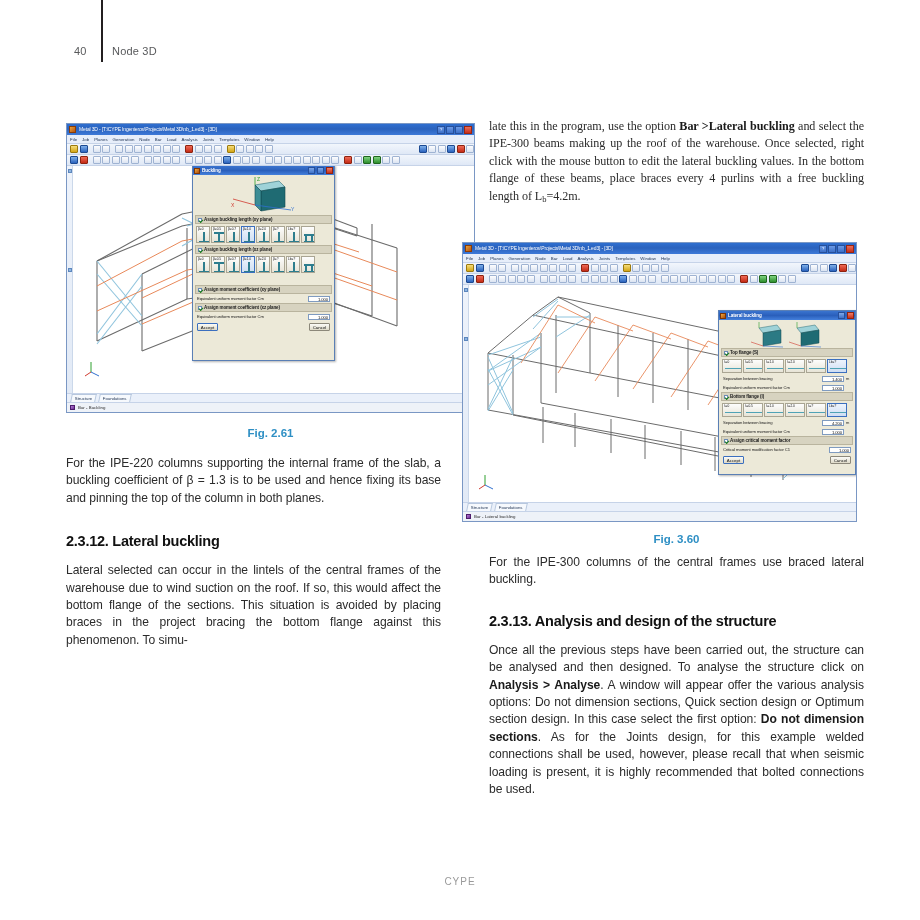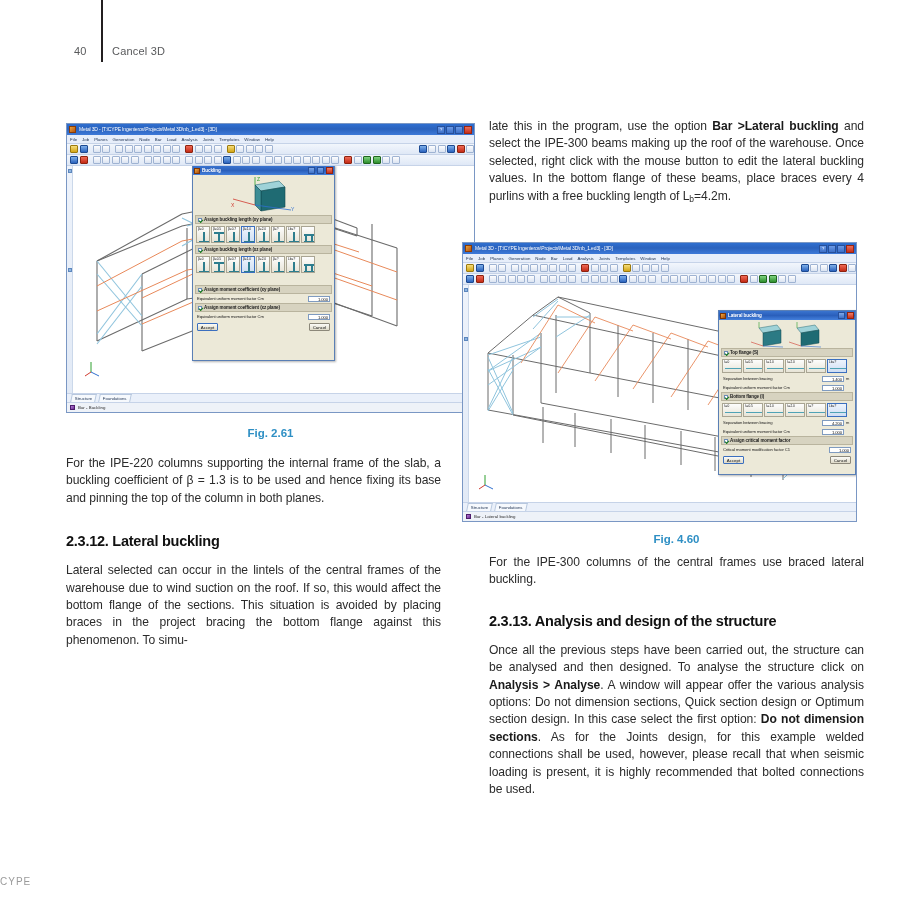--- a/index.html
+++ b/index.html
@@ -15,21 +15,21 @@
 
   
   #page-header { position:absolute; left:0; top:0; width:920px; height:85px; }
   #header-rule { position:absolute; left:101px; top:0; width:2px; height:62px; background:#231f20; }
   #page-number { position:absolute; left:74px; top:45px; font-size:11px; color:#58595b; letter-spacing:.2px; }
   #header-title { position:absolute; left:112px; top:45px; font-size:11px; color:#58595b; letter-spacing:.2px; }
 
   
   .col { position:absolute; width:375px; }
   #col-left  { left:66px;  top:118px; }
-  #col-right { left:489px; top:118px; }
+  #col-right { left:489px; top:118px;font-family:Liberation Serif, serif; }
 
   p.body {
     margin:0 0 17px 0;
     font-size:12.1px;
     line-height:17.4px;
     text-align:justify;
     color:#2b2b2b;
     letter-spacing:-0.05px;
   }
   p.body.last { margin-bottom:0; }
@@ -216,30 +216,30 @@
   .dbtn {
     min-width:21px;height:8px;background:linear-gradient(180deg,#fbfbf7,#dedac8);
     border:1px solid #8c887a;border-radius:1px;
     font-size:4.4px;text-align:center;line-height:7px;color:#111;
   }
   .dbtn.def { border:1px solid #3b6fbf; }
 
   
   #footer {
     position:absolute;left:0;top:876px;width:920px;
-    font-size:10px;color:#9a9a9a;letter-spacing:1px;
+    text-align:center;font-size:10px;color:#9a9a9a;letter-spacing:1px;
   }
 </style>
 </head>
 <body>
 
 <div id="page-header">
   <div id="header-rule"></div>
   <div id="page-number">40</div>
-  <div id="header-title">Cancel 3D</div>
+  <div id="header-title">Node 3D</div>
 </div>
 
 <div class="app-window" style="position:absolute;left:66px;top:123px;width:409px;height:290px;">
 
   <div class="win-titlebar">
     <div class="win-ico"></div>
     <div class="win-title">Metal 3D - [T:\CYPE Ingenieros\Projects\Metal 3D\nb_1.ed3] - [3D]</div>
     <div class="win-btns">
       <div class="win-btn">?</div>
       <div class="win-btn"></div>
@@ -874,21 +874,21 @@
   <div class="win-tabbar">
     <div class="wtab"><span>Structure</span></div>
     <div class="wtab"><span>Foundations</span></div>
   </div>
   <div class="win-statusbar">
     <div class="status-dot"></div>
     <span>Bar - Lateral buckling</span>
   </div>
 </div>
 
-<div class="figcaption" style="position:absolute;left:489px;top:524px;width:375px;">Fig. 4.60</div>
+<div class="figcaption" style="position:absolute;left:489px;top:524px;width:375px;">Fig. 3.60</div>
 
 <div class="col" style="left:489px;top:554px;">
   <p class="body">For the IPE-300 columns of the central frames use braced lateral buckling.</p>
   <h2 class="section tight">2.3.13. Analysis and design of the structure</h2>
   <p class="body last">
     <span>Once all the previous steps have been carried out, the structure can be analysed and then designed. To analyse the structure click on </span><b>Analysis &gt; Analyse</b><span>. A window will appear offer the various analysis options: Do not dimension sections, Quick section design or Optimum section design. In this case select the first option: </span><b>Do not dimension sections</b><span>. As for the Joints design, for this example welded connections shall be used, however, please recall that when seismic loading is present, it is highly recommended that bolted connections be used.</span>
   </p>
 </div>
 
 <div id="footer">CYPE</div>

